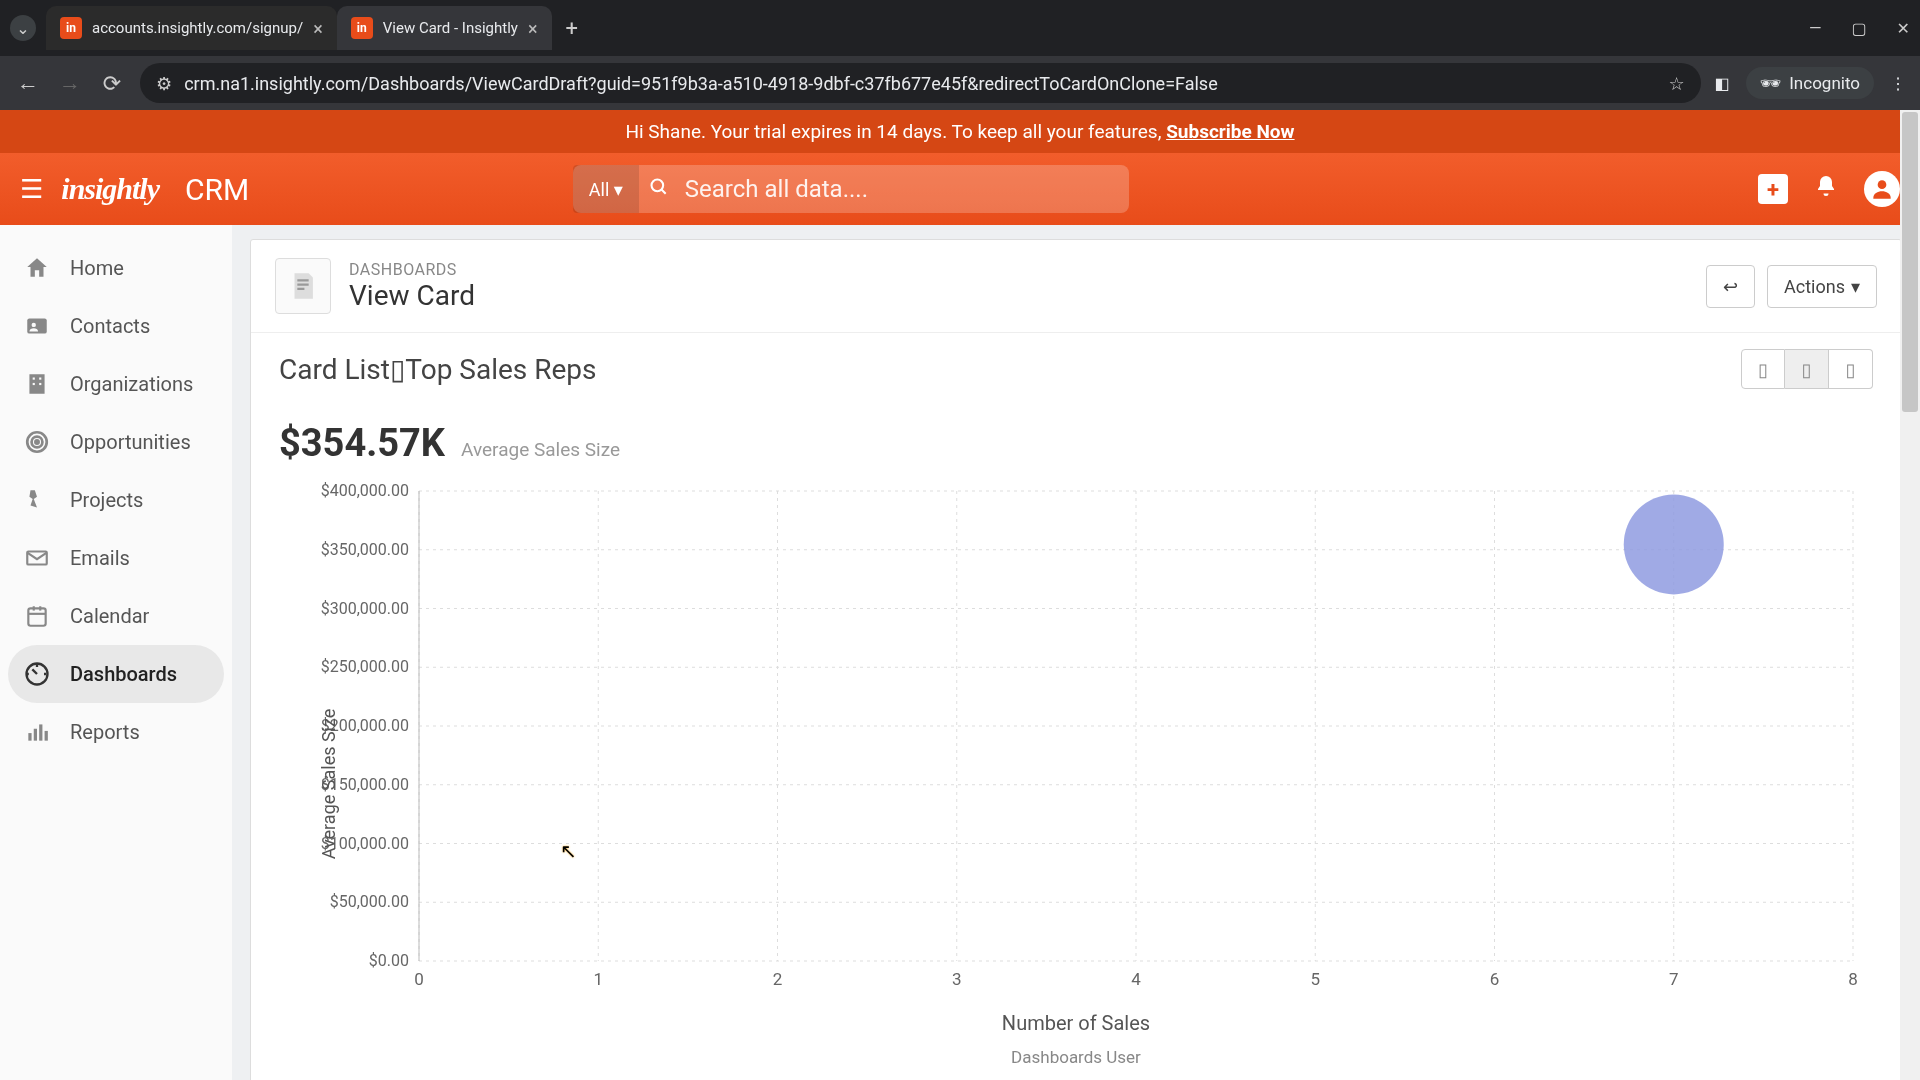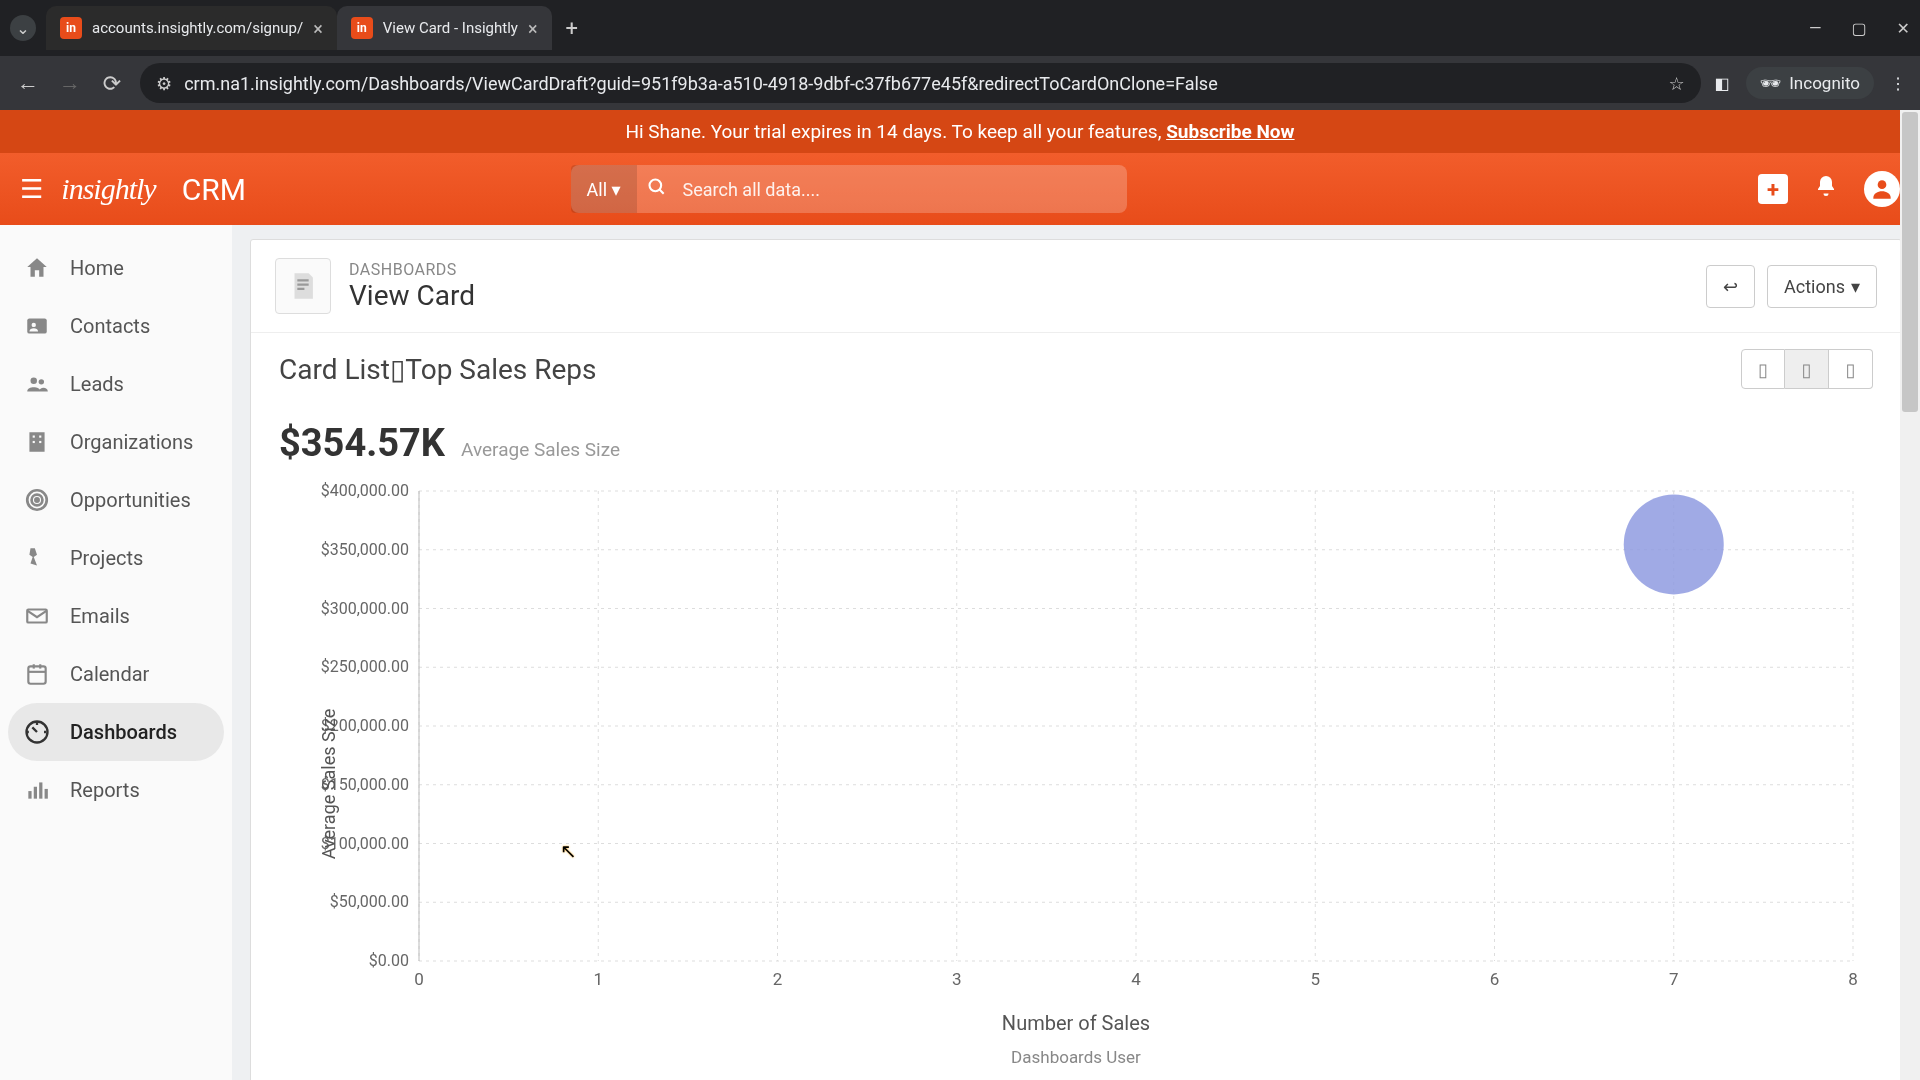--- a/index.html
+++ b/index.html
@@ -28,25 +28,25 @@
 .incognito-badge { background: #3c4043; border-radius: 20px; padding: 6px 14px; display: flex; align-items: center; gap: 8px; font-size: 17px; }
 
 
 .app-viewport { position: absolute; top: 110px; left: 0; right: 0; bottom: 0; background: #5eead4; overflow: hidden; }
 
 .trial-banner { background: #d54714; color: #fff; text-align: center; padding: 10px 0; font-size: 19px; }
 .trial-banner a { color: #fff; text-decoration: underline; font-weight: bold; }
 
 .app-header { background: linear-gradient(#f25d2b, #e84c1a); height: 72px; display: flex; align-items: center; padding: 0 20px; gap: 18px; }
 .hamburger { color: #fff; font-size: 26px; cursor: pointer; }
-.logo { font-family: Georgia, serif; font-style: italic; font-weight: normal; color: #fff; font-size: 30px; letter-spacing: -1px; }
+.logo { font-family: Georgia, serif; font-style: italic; font-weight: bold; color: #fff; font-size: 30px; letter-spacing: -1px; }
 .crm-label { color: #fff; font-size: 30px; margin-left: 8px; }
 .search-wrap { margin-left: auto; margin-right: auto; display: flex; align-items: center; background: rgba(255,255,255,0.22); border-radius: 8px; height: 48px; }
 .search-all { background: rgba(0,0,0,0.12); color: #fff; padding: 0 16px; height: 100%; display: flex; align-items: center; font-size: 18px; border-radius: 4px 0 0 4px; }
-.search-input { background: transparent; border: none; color: #fff; font-size: 18px; padding: 0 16px; width: 460px; outline: none; }
+.search-input { background: transparent; border: none; color: #fff; font-size: 24px; padding: 0 16px; width: 460px; outline: none; }
 .search-input::placeholder { color: rgba(255,255,255,0.9); }
 .search-icon { color: #fff; margin-left: 10px; }
 .header-actions { display: flex; align-items: center; gap: 26px; margin-left: auto; }
 .plus-btn { background: #fff; color: #e84c1a; width: 30px; height: 30px; border-radius: 4px; display: flex; align-items: center; justify-content: center; font-size: 22px; font-weight: bold; cursor: pointer; }
 .bell-icon { color: #fff; font-size: 24px; cursor: pointer; }
 .avatar { width: 36px; height: 36px; border-radius: 50%; background: #fff; display: flex; align-items: center; justify-content: center; cursor: pointer; }
 .avatar svg { fill: #e84c1a; }
 
 .app-body { display: flex; height: calc(100% - 112px); }
 
@@ -188,30 +188,20 @@
         </div>
       <div class="side-item">
           <span class="side-icon">
             <svg width="26" height="26" viewBox="0 0 24 24" fill="currentColor">
               <rect x="3" y="5" width="18" height="14" rx="2"></rect>
               <circle cx="9" cy="11" r="2" fill="#fafafa"></circle>
               <path d="M5 17c0-2 2-3 4-3s4 1 4 3" fill="#fafafa"></path>
             </svg>
           </span>
           <span>Contacts</span>
-        </div>
-      <div class="side-item">
-          <span class="side-icon">
-            <svg width="26" height="26" viewBox="0 0 24 24" fill="currentColor">
-              <circle cx="9" cy="9" r="3"></circle>
-              <circle cx="16" cy="10" r="2.5"></circle>
-              <path d="M3 19c0-3 3-4 6-4s6 1 6 4M14 19c0-2.5 2-3.5 4-3.5s4 1 4 3.5"></path>
-            </svg>
-          </span>
-          <span>Leads</span>
         </div>
       <div class="side-item">
           <span class="side-icon">
             <svg width="26" height="26" viewBox="0 0 24 24" fill="currentColor">
               <rect x="5" y="3" width="14" height="18"></rect>
               <rect x="8" y="6" width="2" height="2" fill="#fafafa"></rect>
               <rect x="14" y="6" width="2" height="2" fill="#fafafa"></rect>
               <rect x="8" y="11" width="2" height="2" fill="#fafafa"></rect>
               <rect x="14" y="11" width="2" height="2" fill="#fafafa"></rect>
             </svg>

